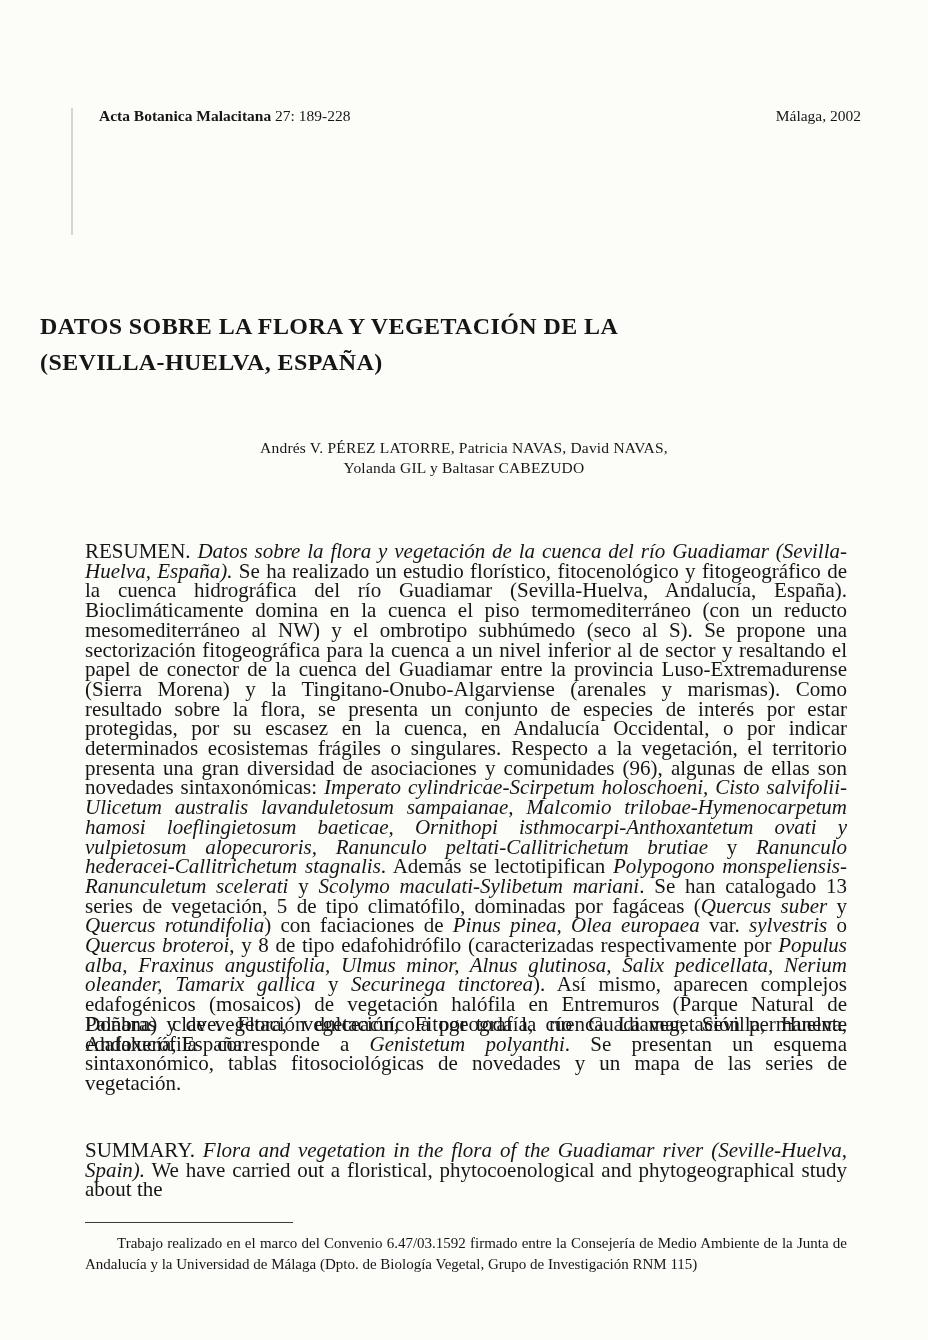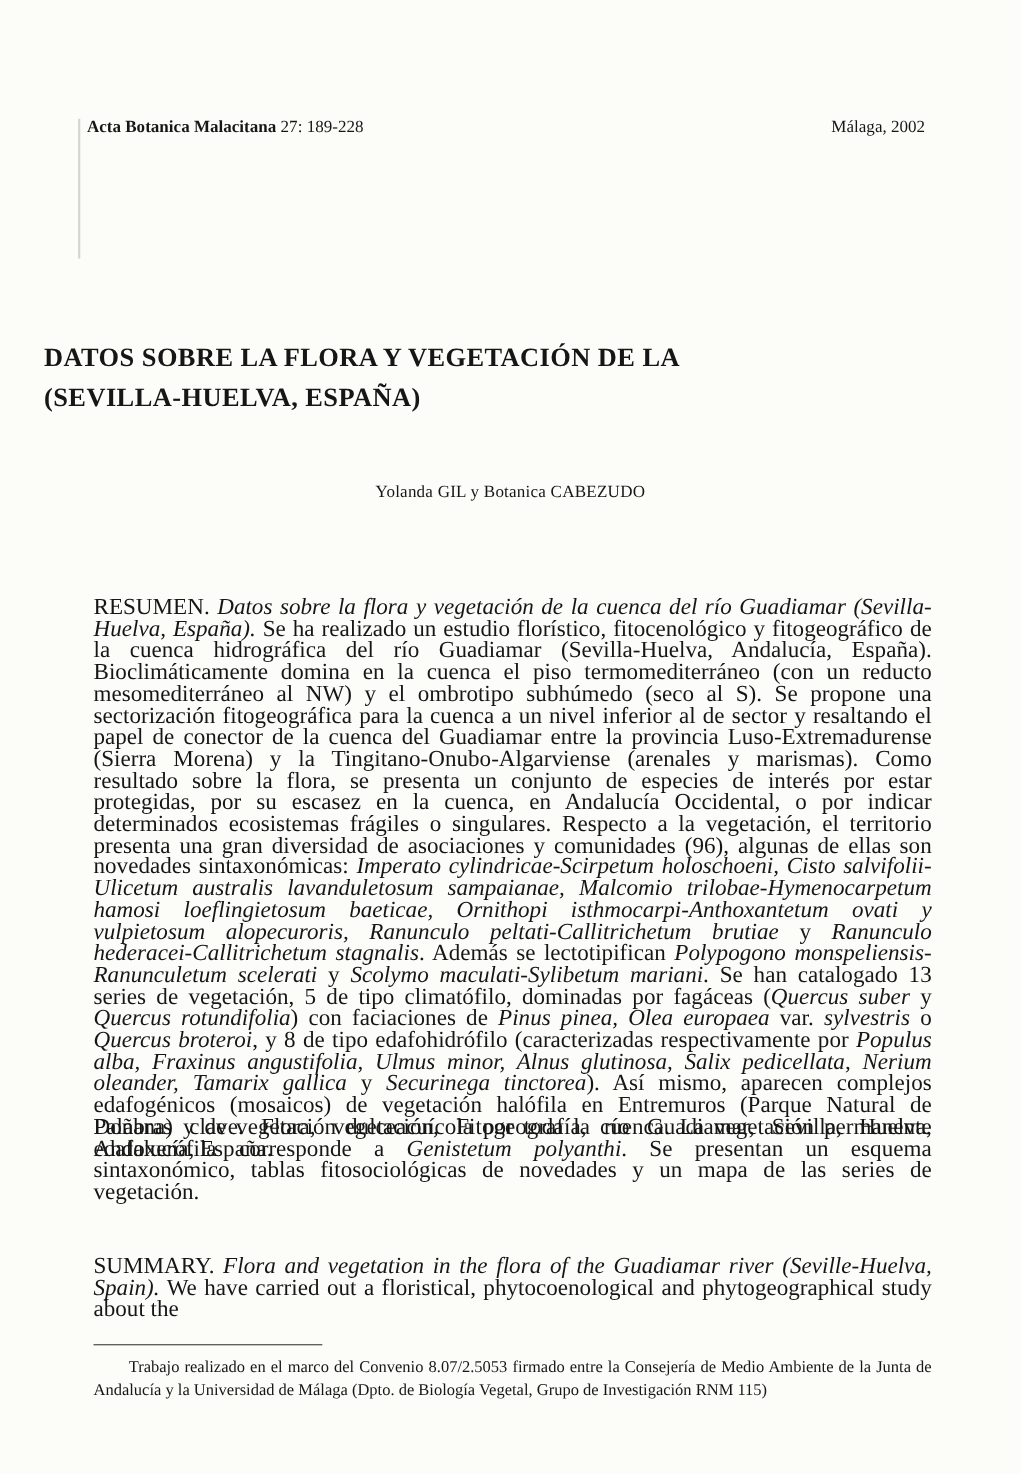--- a/index.html
+++ b/index.html
@@ -18,21 +18,21 @@
 
   .scan-line {
     position: absolute;
     left: 71px; top: 108px;
     width: 2px; height: 127px;
     background: #d5d5cf;
   }
 
   .running-head {
     position: absolute;
-    top: 106px; left: 79px; width: 762px;
+    top: 106px; left: 99px; width: 762px;
     display: flex; justify-content: space-between;
     font-size: 15.5px; line-height: 20px;
   }
 
   .title {
     position: absolute;
     top: 308px; left: 40px; width: 848px;
     margin: 0;
     text-align: left;
     font-size: 24px; line-height: 36px;
@@ -87,26 +87,27 @@
     <div class="journal-ref"><span class="bold">Acta Botanica Malacitana</span><span> 27: 189-228</span></div>
     <div class="place-date">Málaga, 2002</div>
   </div>
 
   <h1 class="title">
     <span class="tline">DATOS SOBRE LA FLORA Y VEGETACIÓN DE LA</span>
     <span class="tline">(SEVILLA-HUELVA, ESPAÑA)</span>
   </h1>
 
   <div class="authors">
-    <span class="aline">Yolanda GIL y Botanica CABEZUDO</span>
+    <span class="aline">Andrés V. PÉREZ LATORRE, Patricia NAVAS, David NAVAS,</span>
+    <span class="aline">Yolanda GIL y Baltasar CABEZUDO</span>
   </div>
 
   <p class="abstract body-text"><span>RESUMEN. </span><span class="it">Datos sobre la flora y vegetación de la cuenca del río Guadiamar (Sevilla-Huelva, España).</span><span> Se ha realizado un estudio florístico, fitocenológico y fitogeográfico de la cuenca hidrográfica del río Guadiamar (Sevilla-Huelva, Andalucía, España). Bioclimáticamente domina en la cuenca el piso termomediterráneo (con un reducto mesomediterráneo al NW) y el ombrotipo subhúmedo (seco al S). Se propone una sectorización fitogeográfica para la cuenca a un nivel inferior al de sector y resaltando el papel de conector de la cuenca del Guadiamar entre la provincia Luso-Extremadurense (Sierra Morena) y la Tingitano-Onubo-Algarviense (arenales y marismas). Como resultado sobre la flora, se presenta un conjunto de especies de interés por estar protegidas, por su escasez en la cuenca, en Andalucía Occidental, o por indicar determinados ecosistemas frágiles o singulares. Respecto a la vegetación, el territorio presenta una gran diversidad de asociaciones y comunidades (96), algunas de ellas son novedades sintaxonómicas: </span><span class="it">Imperato cylindricae-Scirpetum holoschoeni, Cisto salvifolii-Ulicetum australis lavanduletosum sampaianae, Malcomio trilobae-Hymenocarpetum hamosi loeflingietosum baeticae, Ornithopi isthmocarpi-Anthoxantetum ovati y vulpietosum alopecuroris, Ranunculo peltati-Callitrichetum brutiae</span><span> y </span><span class="it">Ranunculo hederacei-Callitrichetum stagnalis</span><span>. Además se lectotipifican </span><span class="it">Polypogono monspeliensis-Ranunculetum scelerati</span><span> y </span><span class="it">Scolymo maculati-Sylibetum mariani</span><span>. Se han catalogado 13 series de vegetación, 5 de tipo climatófilo, dominadas por fagáceas (</span><span class="it">Quercus suber</span><span> y </span><span class="it">Quercus rotundifolia</span><span>) con faciaciones de </span><span class="it">Pinus pinea, Olea europaea</span><span> var. </span><span class="it">sylvestris</span><span> o </span><span class="it">Quercus broteroi</span><span>, y 8 de tipo edafohidrófilo (caracterizadas respectivamente por </span><span class="it">Populus alba, Fraxinus angustifolia, Ulmus minor, Alnus glutinosa, Salix pedicellata, Nerium oleander, Tamarix gallica</span><span> y </span><span class="it">Securinega tinctorea</span><span>). Así mismo, aparecen complejos edafogénicos (mosaicos) de vegetación halófila en Entremuros (Parque Natural de Doñana) y de vegetación dulceacuícola por toda la cuenca. La vegetación permanente edafoxerófila corresponde a </span><span class="it">Genistetum polyanthi</span><span>. Se presentan un esquema sintaxonómico, tablas fitosociológicas de novedades y un mapa de las series de vegetación.</span></p>
 
   <p class="keywords body-text">Palabras clave. Flora, vegetación, Fitogeografía, río Guadiamar, Sevilla, Huelva, Andalucía, España.</p>
 
   <p class="summary body-text"><span>SUMMARY. </span><span class="it">Flora and vegetation in the flora of the Guadiamar river (Seville-Huelva, Spain).</span><span> We have carried out a floristical, phytocoenological and phytogeographical study about the</span></p>
 
   <div class="footnote-rule"></div>
 
-  <p class="footnote">Trabajo realizado en el marco del Convenio 8.07/2.5053 firmado entre la Consejería de Medio Ambiente de la Junta de Andalucía y la Universidad de Málaga (Dpto. de Biología Vegetal, Grupo de Investigación RNM 115)</p>
+  <p class="footnote">Trabajo realizado en el marco del Convenio 6.47/03.1592 firmado entre la Consejería de Medio Ambiente de la Junta de Andalucía y la Universidad de Málaga (Dpto. de Biología Vegetal, Grupo de Investigación RNM 115)</p>
 
 </div>
 
 </body></html>

